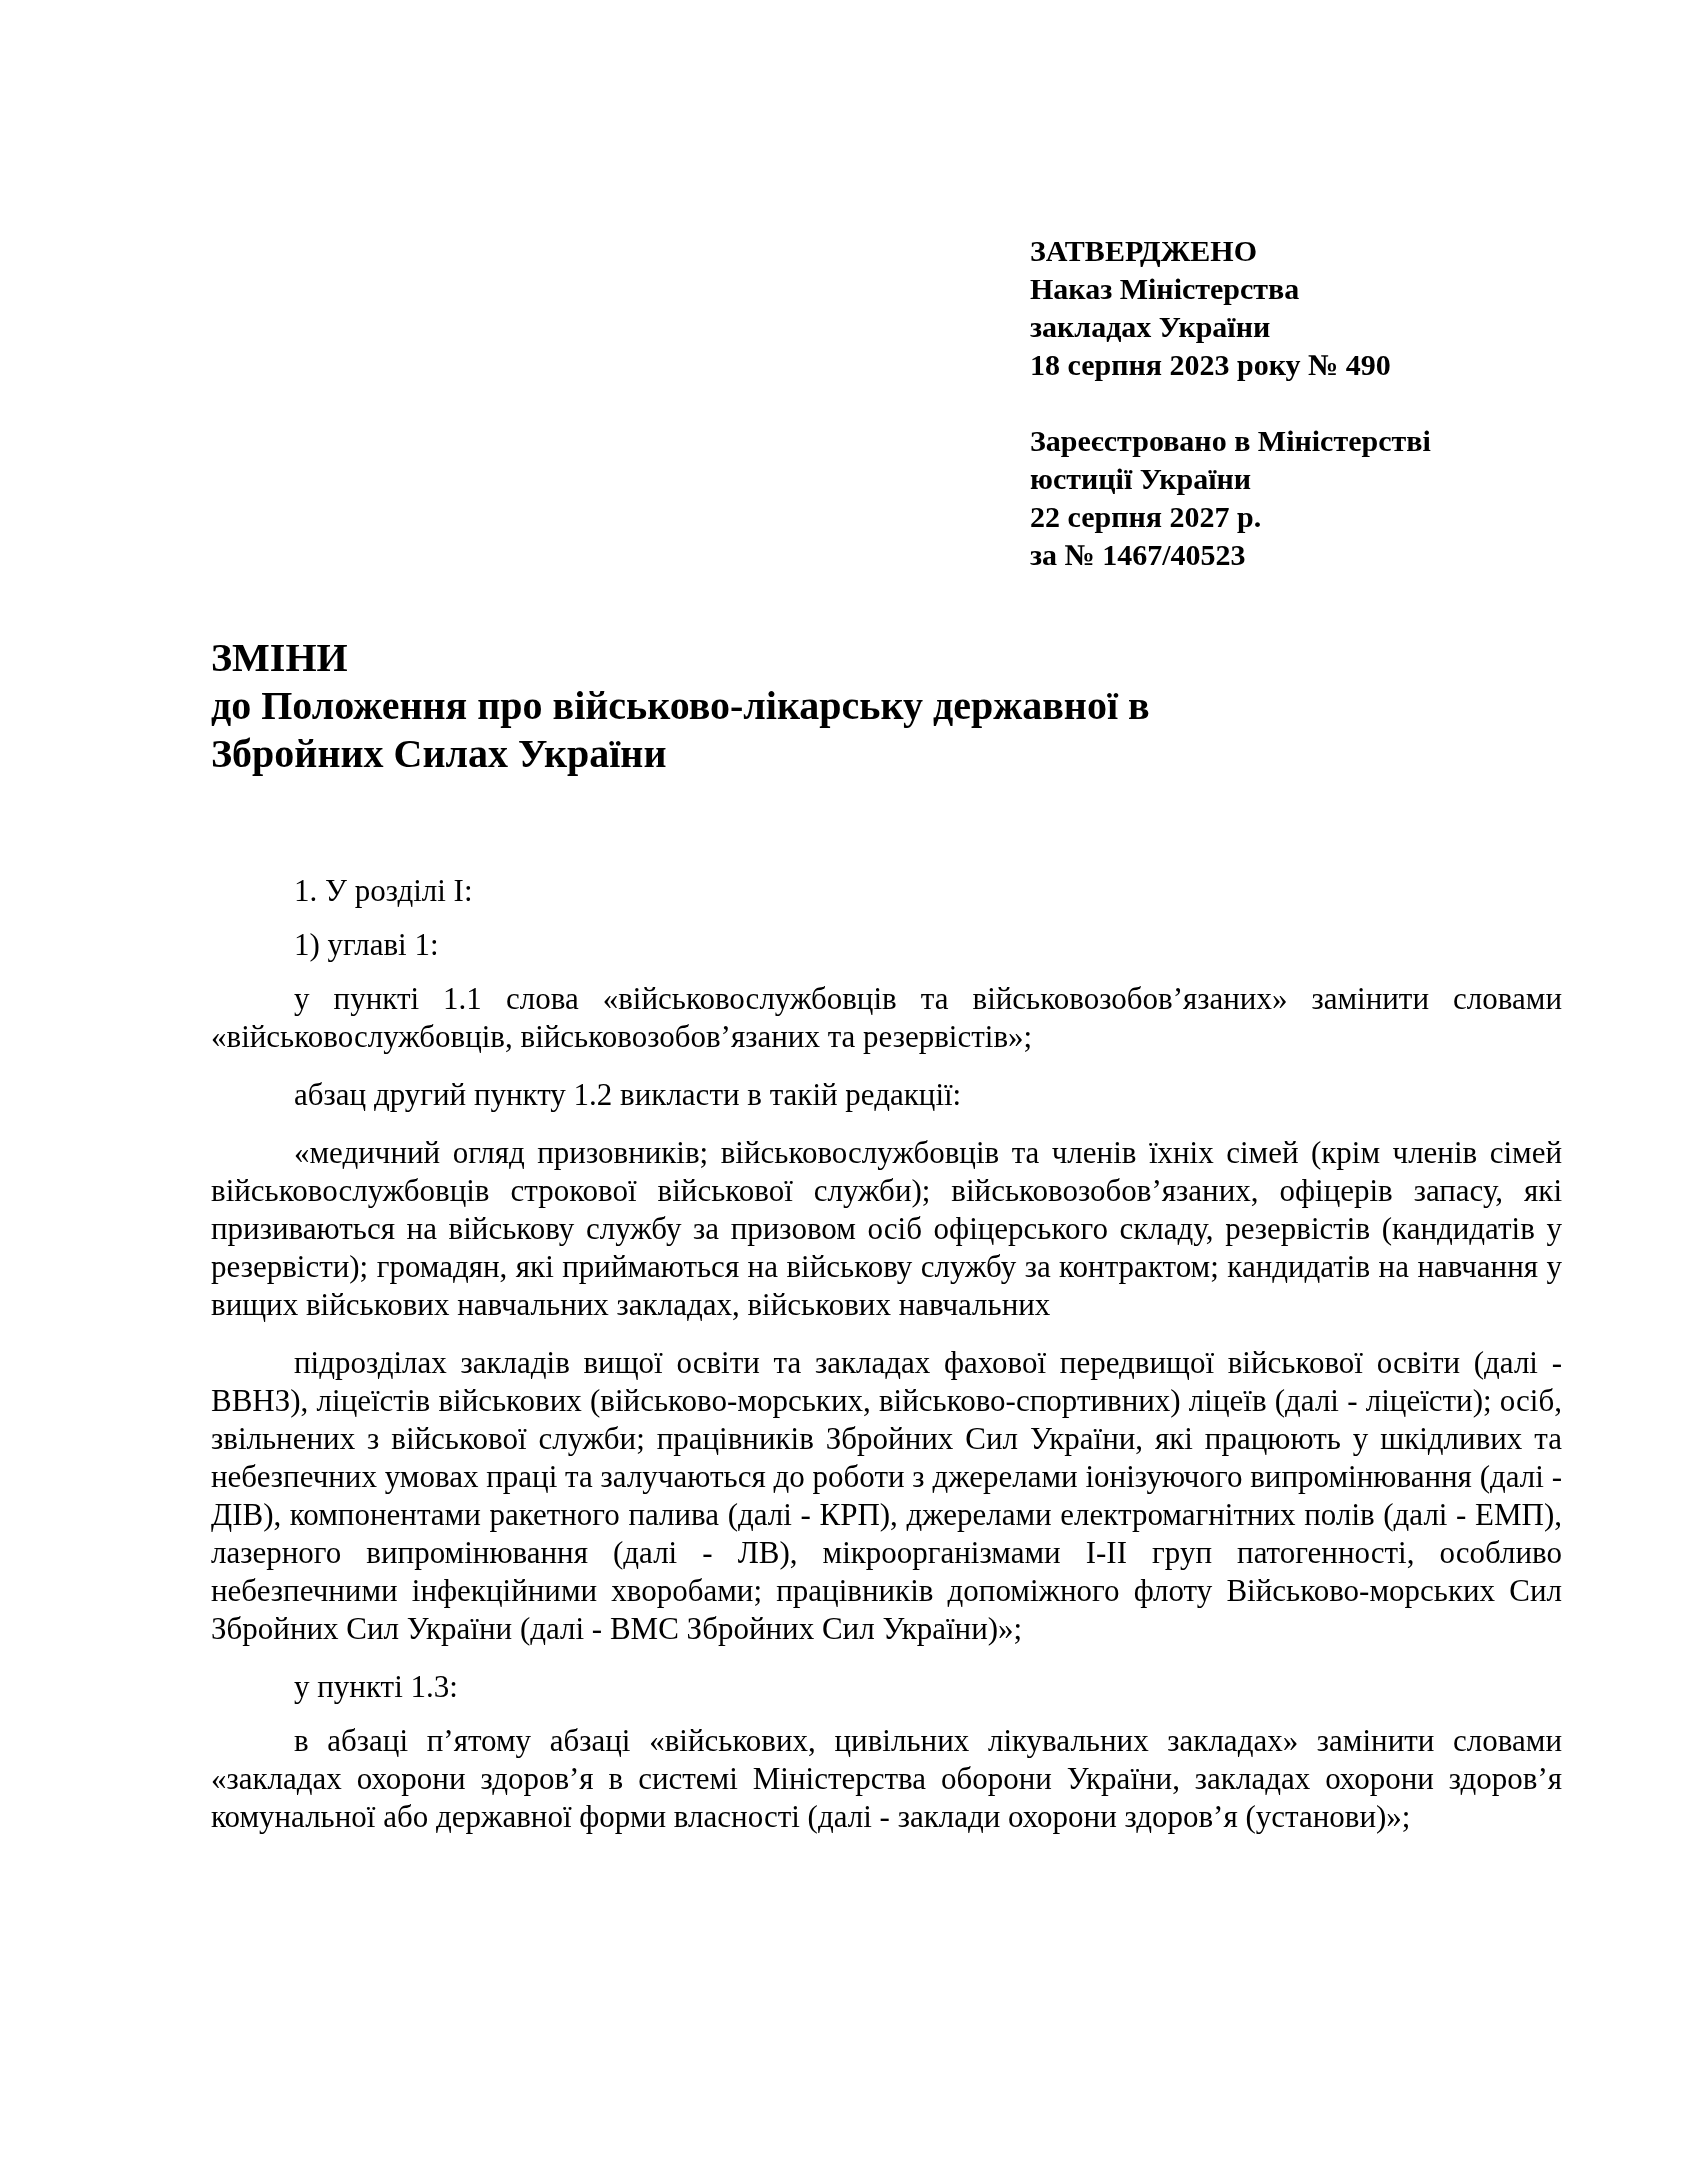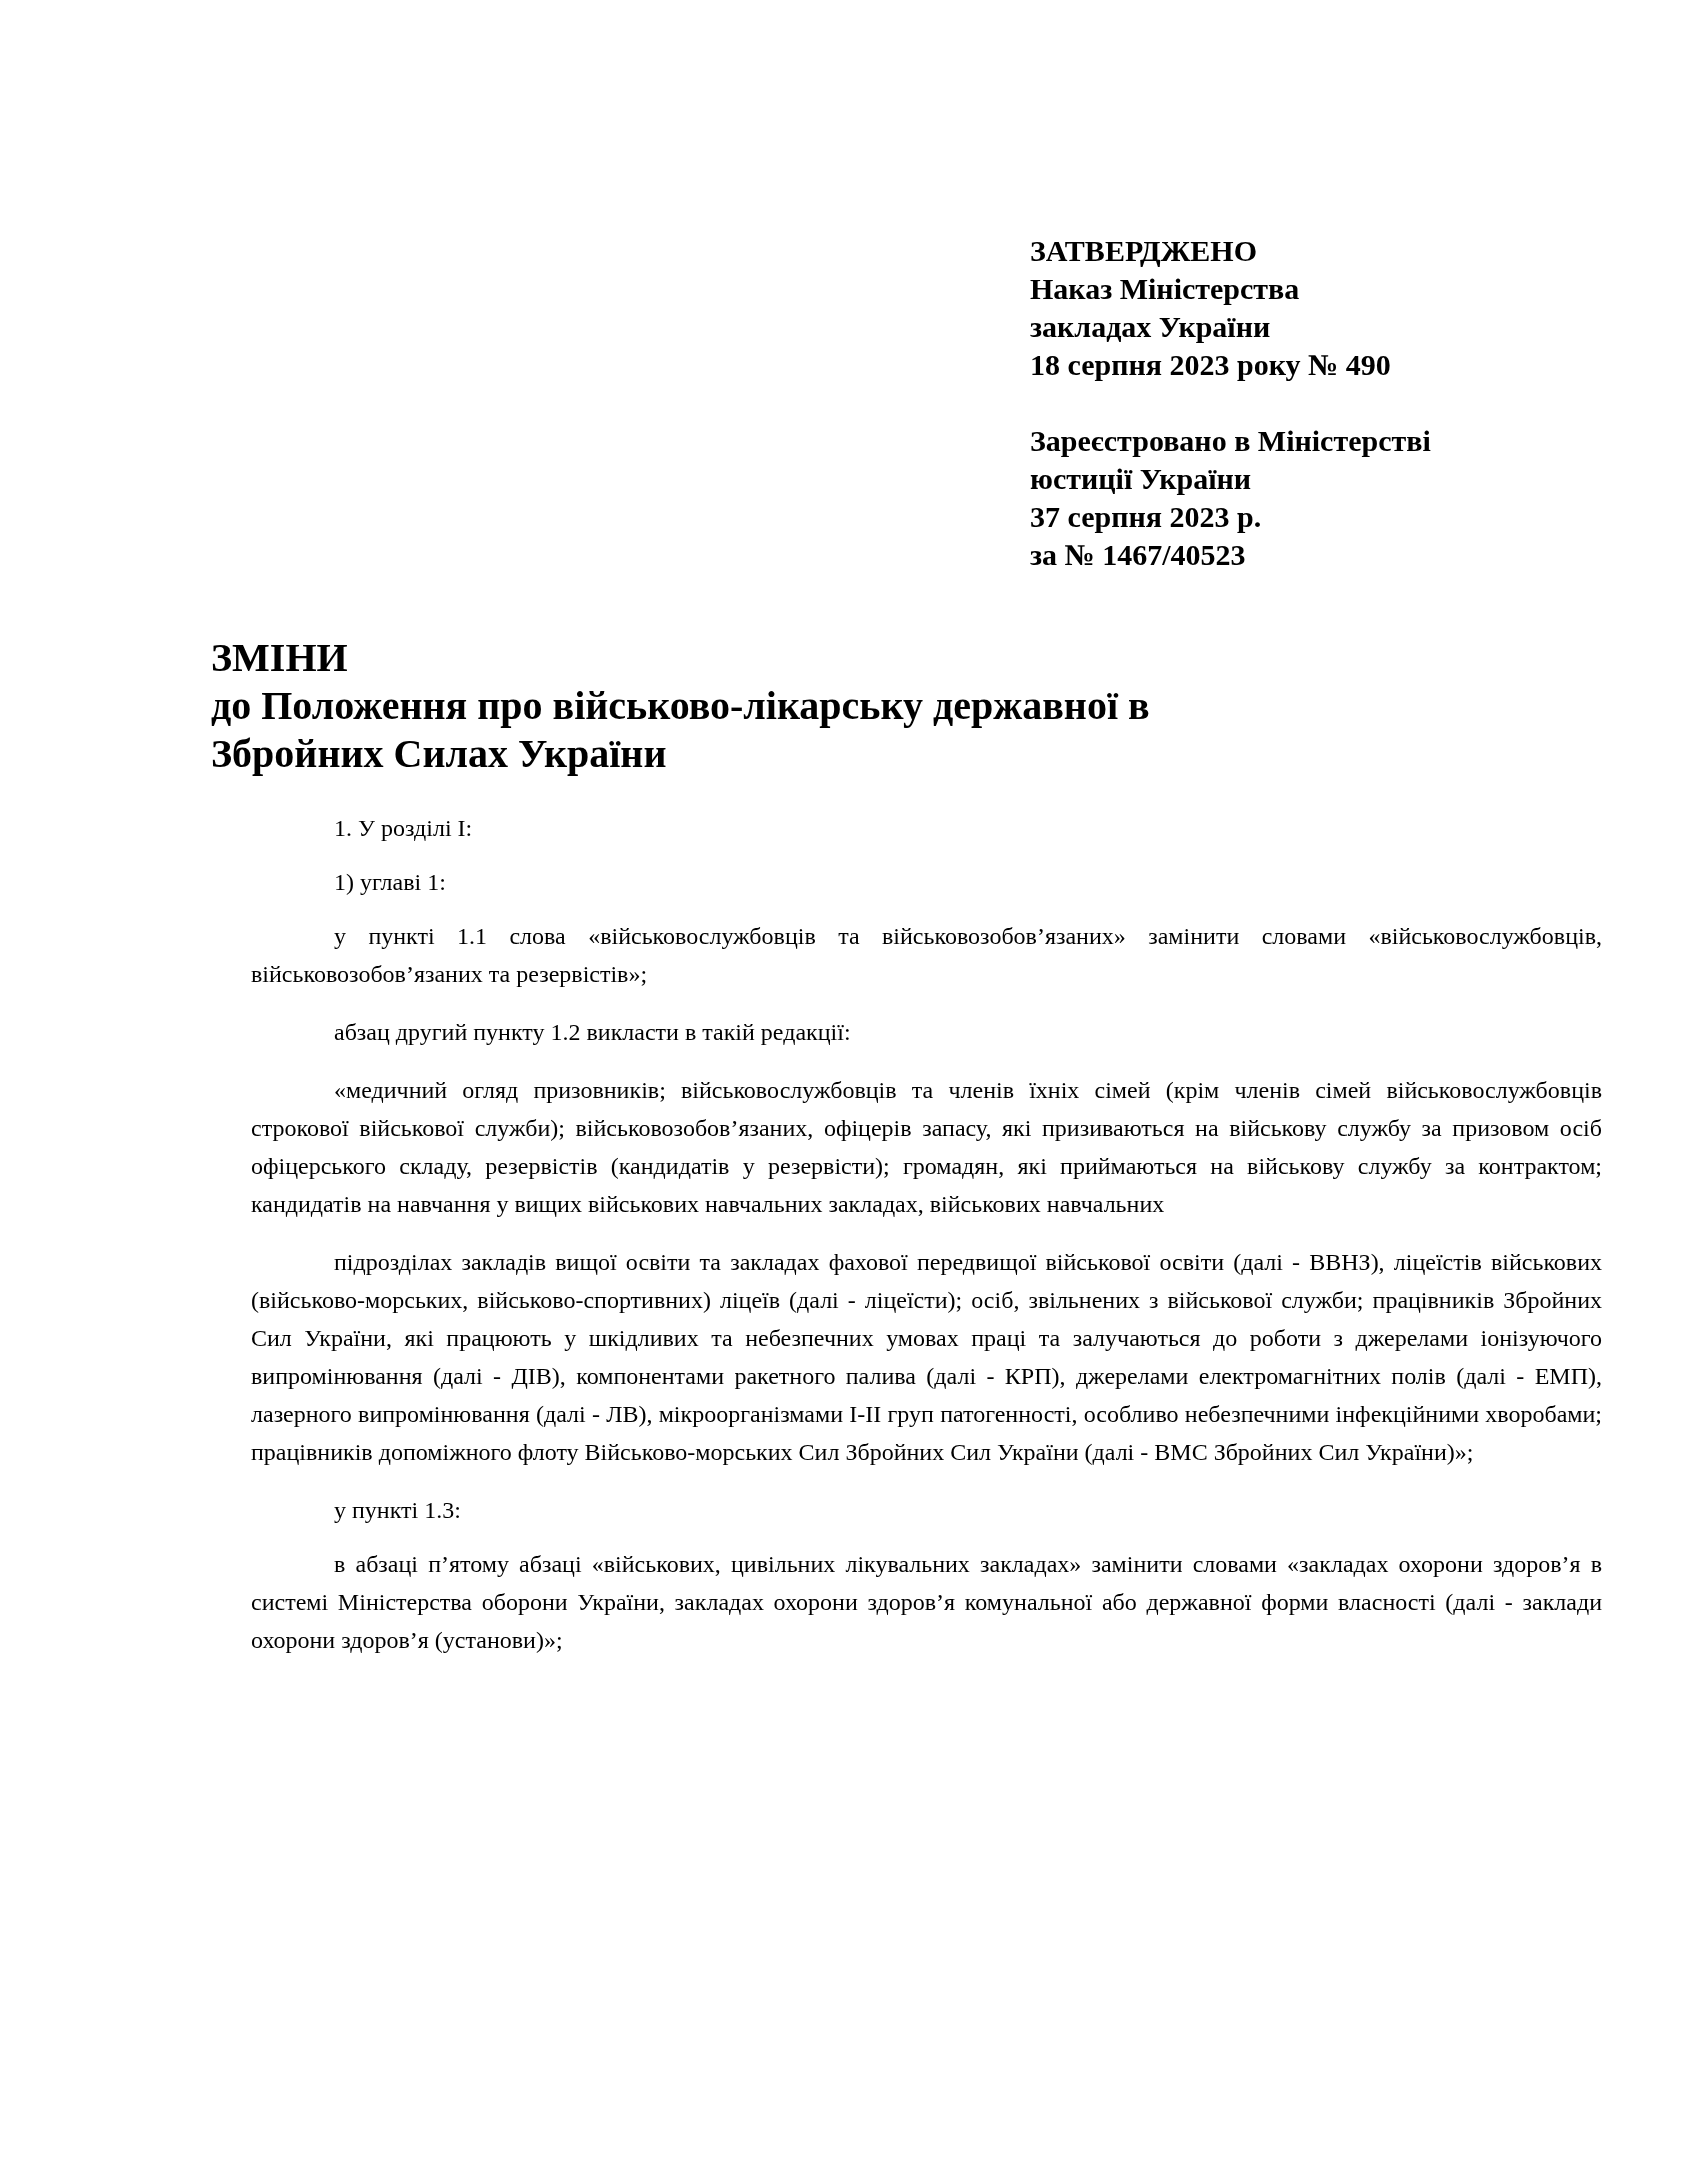--- a/index.html
+++ b/index.html
@@ -33,44 +33,43 @@
       text-align: left;
       font-weight: bold;
       font-size: 40px;
       line-height: 48px;
     }
     .title-block .line { display: block; }
     .body-text {
       position: absolute;
       left: 211px;
       width: 1351px;
-      top: 809px;
-      font-size: 24px;
+      top: 872px;
+      font-size: 31px;
       line-height: 38px;
       text-align: justify;
-      margin-left: 40px;
     }
     .body-text p {
       margin: 0 0 20px 0;
       text-indent: 83px;
     }
     .body-text p.tight { margin-bottom: 16px; }
   </style>
 </head>
 <body>
 
 <div class="approval">
   <span class="line">ЗАТВЕРДЖЕНО</span>
   <span class="line">Наказ Міністерства</span>
   <span class="line">закладах України</span>
   <span class="line">18 серпня 2023 року № 490</span>
   <div class="gap"></div>
   <span class="line">Зареєстровано в Міністерстві</span>
   <span class="line">юстиції України</span>
-  <span class="line">37 серпня 2023 р.</span>
+  <span class="line">22 серпня 2027 р.</span>
   <span class="line">за № 1467/40523</span>
 </div>
 
 <div class="title-block">
   <span class="line">ЗМІНИ</span>
   <span class="line">до Положення про військово-лікарську державної в</span>
   <span class="line">Збройних Силах України</span>
 </div>
 
 <div class="body-text">

